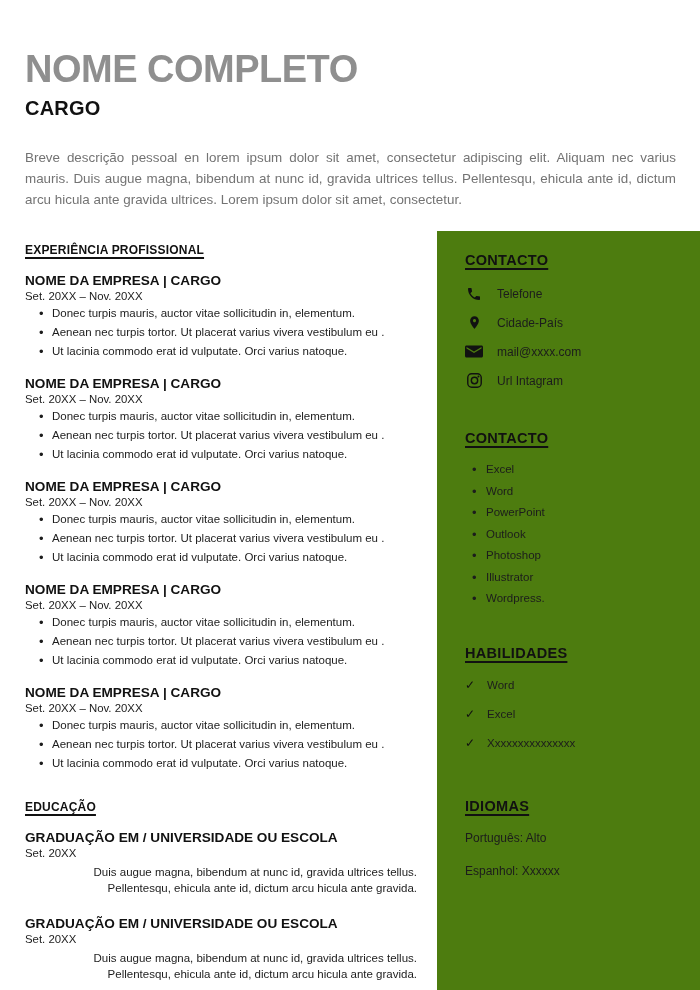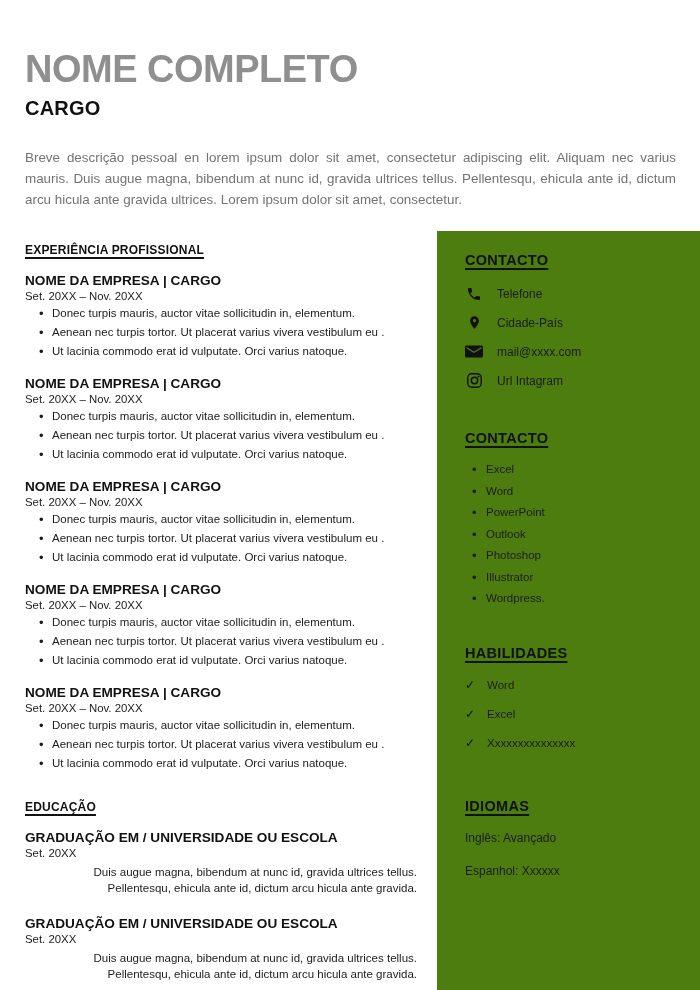--- a/index.html
+++ b/index.html
@@ -231,18 +231,18 @@
         <span>Excel</span>
       </div>
       <div class="skill-item">
         <span class="check-glyph">✓</span>
         <span>Xxxxxxxxxxxxxxx</span>
       </div>
     </section>
 
     <section class="languages-section">
       <h3 class="sidebar-heading">IDIOMAS</h3>
-      <div class="language-item">Inglês: Avançado</div>
+      <div class="language-item">Português: Alto</div>
       <div class="language-item">Espanhol: Xxxxxx</div>
     </section>
 
   </aside>
 </div>
 
 </body></html>

